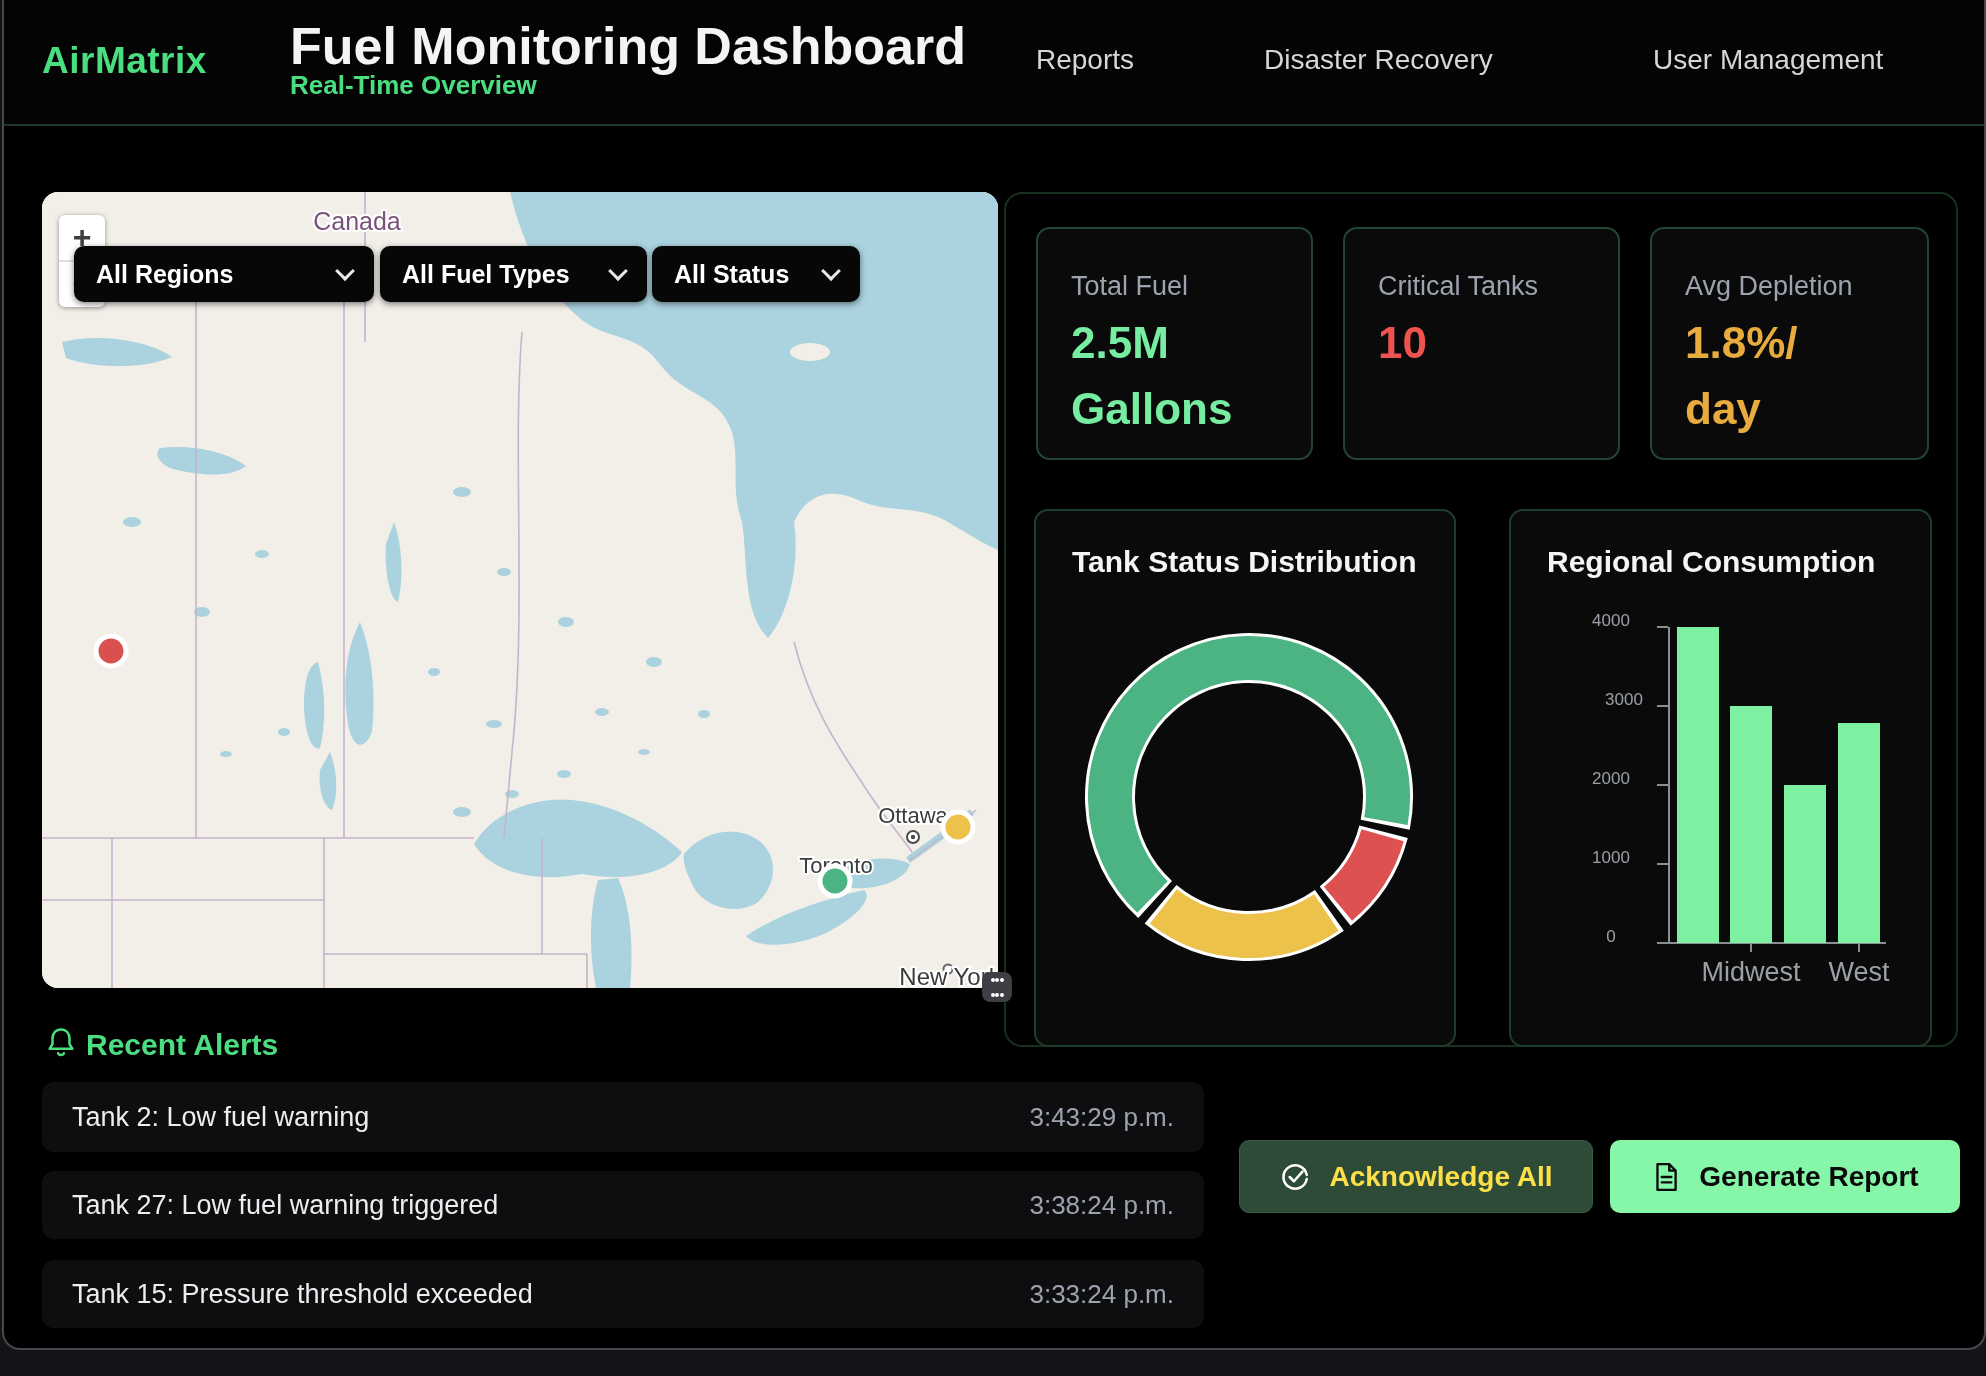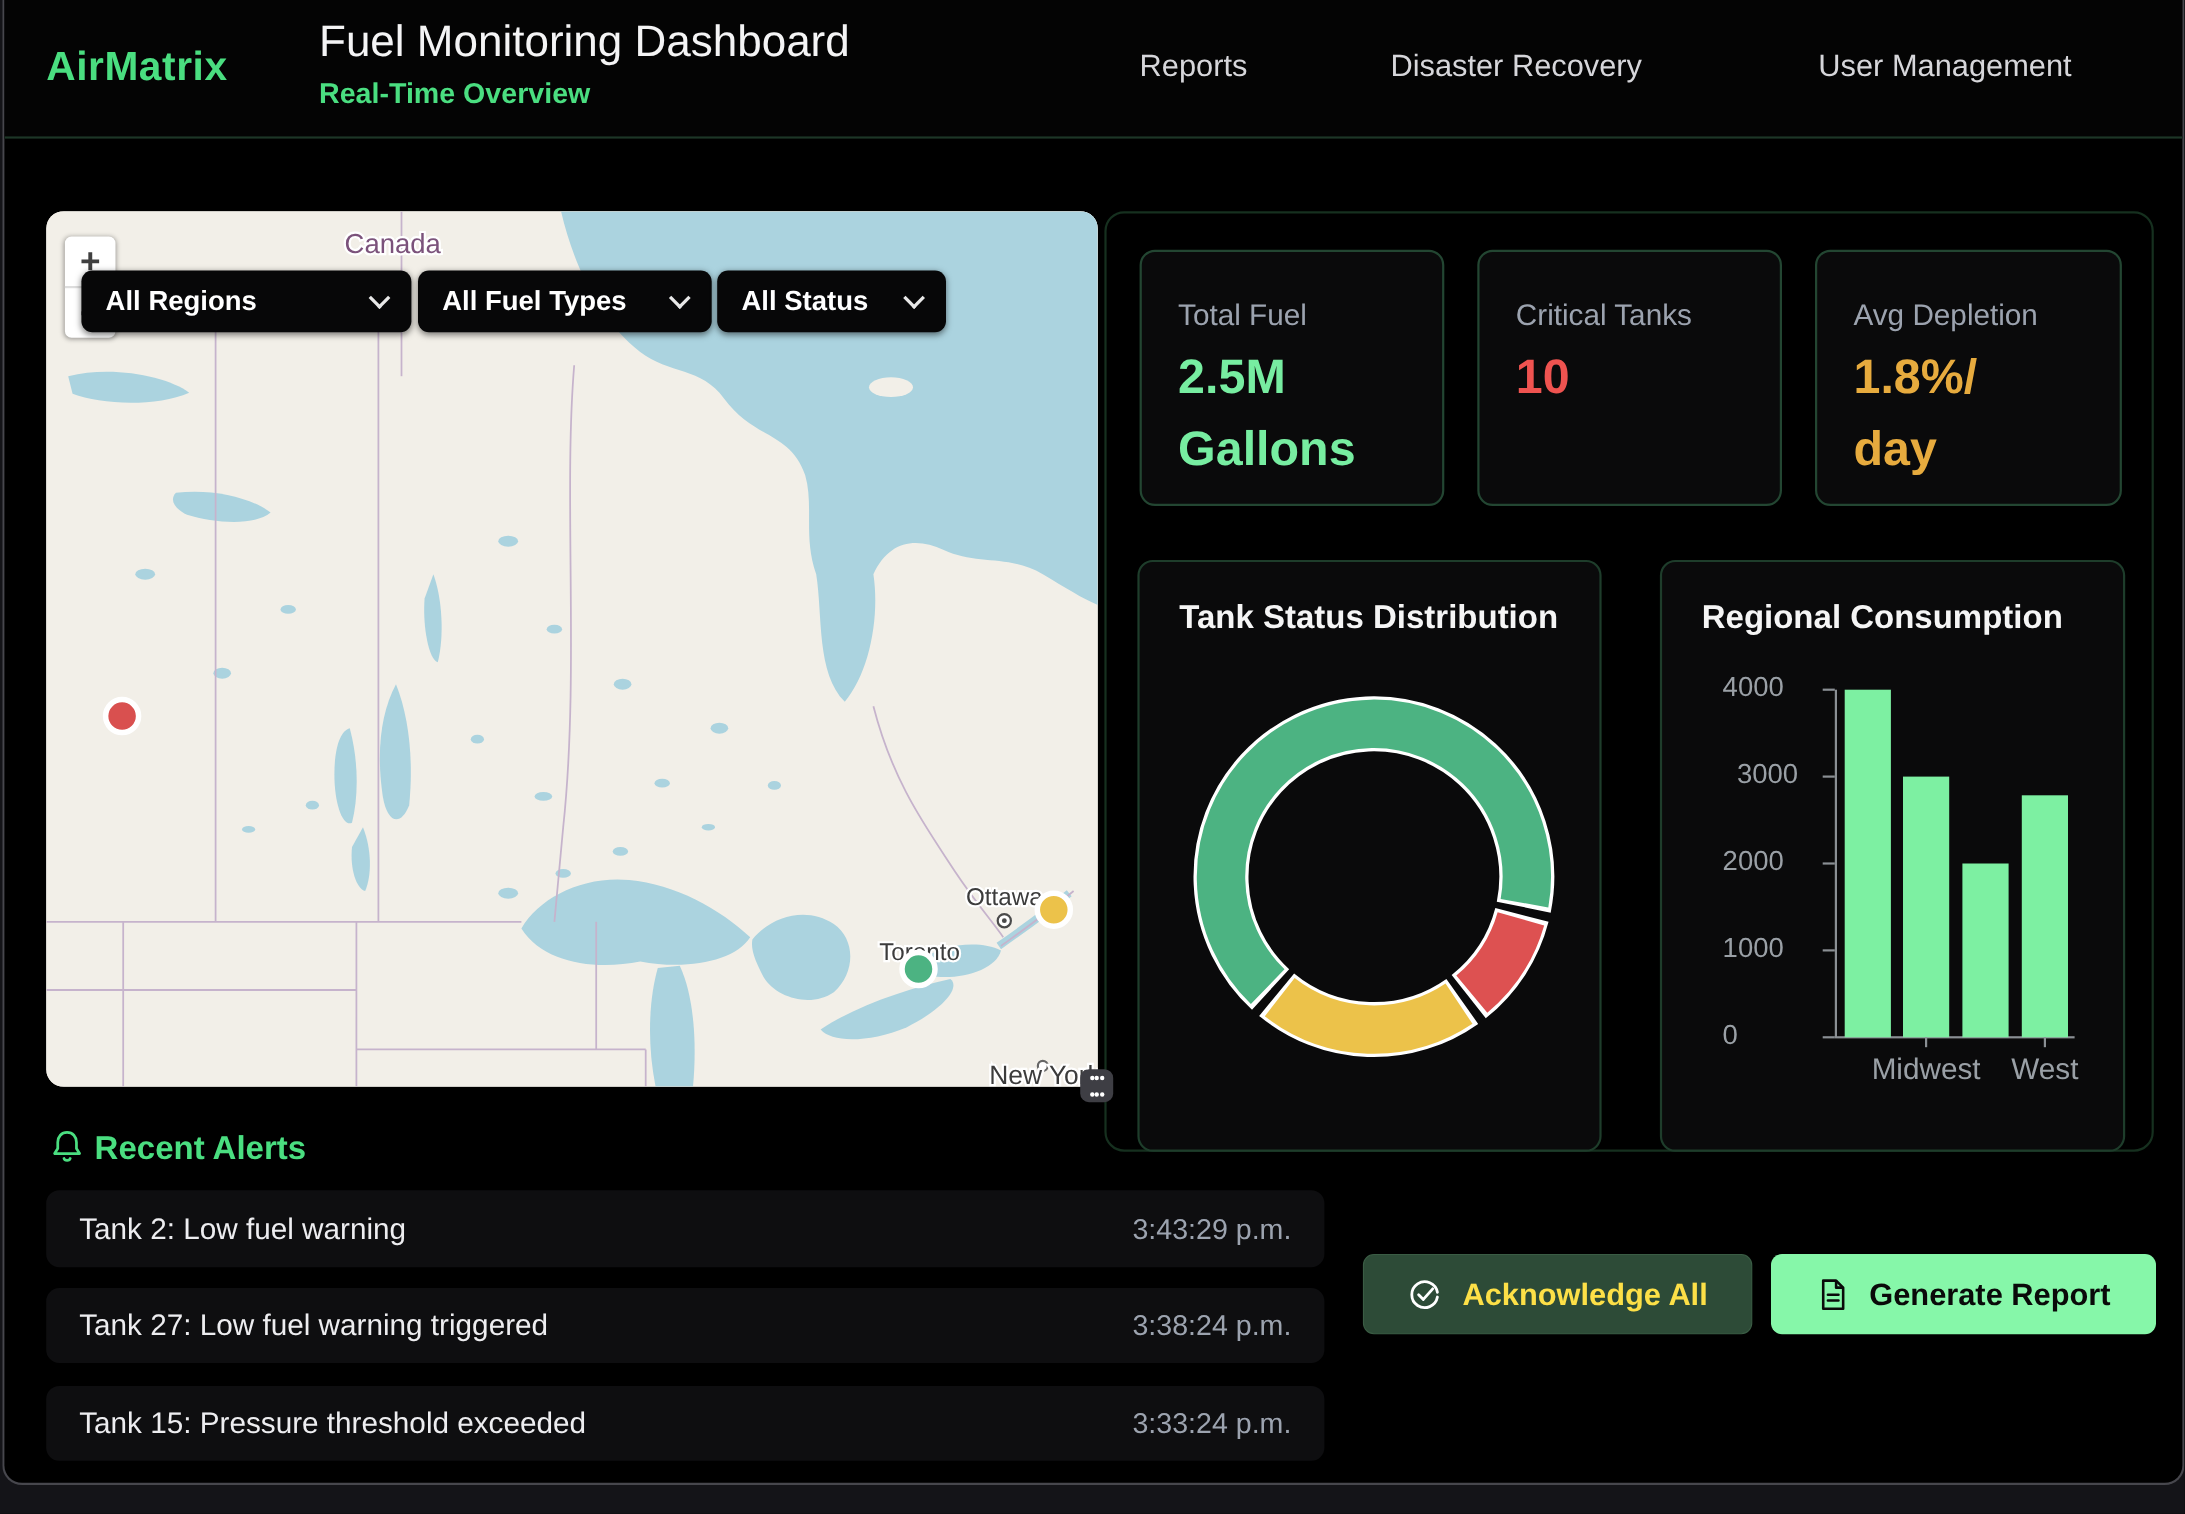--- a/index.html
+++ b/index.html
@@ -4,21 +4,21 @@
 <style>
   html,body{margin:0;padding:0;background:#141418;width:1986px;height:1376px;overflow:hidden;
     font-family:"Liberation Sans","DejaVu Sans",sans-serif;}
   .abs{position:absolute;}
   
   #window{position:absolute;left:2px;top:0;width:1980px;height:1348px;background:#000;
     border:2px solid #47474d;border-top:none;border-radius:0 0 18px 18px;overflow:hidden;}
   
   #header{position:absolute;left:0;top:0;width:100%;height:124px;background:#040404;border-bottom:2px solid #1d3627;}
   #brand{left:38px;top:40px;font-size:37px;font-weight:bold;color:#4ade80;letter-spacing:.5px;}
-  #title{left:286px;top:16px;font-size:40px;font-weight:normal;color:#f4f4f5;}
+  #title{left:286px;top:16px;font-size:52px;font-weight:bold;color:#f4f4f5;}
   #subtitle{left:286px;top:70px;font-size:26px;font-weight:bold;color:#4ade80;}
   .nav-item{top:44px;font-size:28px;color:#d6d6da;cursor:pointer;}
   
   #map-panel{left:38px;top:192px;width:956px;height:796px;border-radius:16px;overflow:hidden;background:#f2efe8;}
   #zoom-control{left:17px;top:23px;width:46px;height:92px;background:#fff;border-radius:6px;z-index:3;
     box-shadow:0 1px 5px rgba(0,0,0,.4);}
   .zoom-btn{width:46px;height:45px;display:flex;align-items:center;justify-content:center;
     font-size:32px;font-weight:bold;color:#3f3f3f;cursor:pointer;}
   #zoom-control .divider{height:2px;background:#ddd;}
   .filter{position:absolute;top:54px;height:56px;background:#070708;border-radius:10px;z-index:4;
@@ -33,21 +33,21 @@
   
   #right-panel{left:1000px;top:192px;width:954px;height:855px;border:2px solid #16301f;border-radius:18px;box-sizing:border-box;}
   .stat-card{top:227px;height:233px;width:277px;background:#0a0a0b;border:2px solid #234632;border-radius:14px;
     box-sizing:border-box;padding:42px 30px 0 33px;}
   .stat-label{font-size:27px;color:#9ca3af;}
   .stat-value{font-size:44px;font-weight:bold;line-height:1.5;margin-top:8px;}
   .chart-card{top:509px;height:538px;background:#0a0a0b;border:2px solid #1e3d2b;border-radius:14px;box-sizing:border-box;}
   .chart-title{position:absolute;left:36px;top:34px;font-size:30px;font-weight:bold;color:#f5f5f5;}
   #donut-svg{position:absolute;left:43px;top:116px;}
   #bar-plot{position:absolute;left:0;top:0;width:423px;height:538px;}
-  .bar-ytick-label{position:absolute;width:90px;text-align:left;color:#9aa0a6;font-size:25px;}
+  .bar-ytick-label{position:absolute;width:90px;text-align:center;color:#9aa0a6;font-size:17px;}
   .bar-xlabel{position:absolute;text-align:center;color:#9aa0a6;font-size:27px;}
   .bar-tick,.bar-axis{position:absolute;background:#8a8f94;}
   .bar-rect{position:absolute;}
   
   #alerts-heading{left:82px;top:1028px;font-size:30px;font-weight:bold;color:#4ade80;}
   #bell{left:42px;top:1026px;}
   .alert-row{left:38px;width:1162px;background:#0e0e10;border-radius:12px;display:flex;align-items:center;
     justify-content:space-between;padding:0 30px;box-sizing:border-box;cursor:pointer;}
   .alert-text{font-size:27px;color:#ededf0;}
   .alert-time{font-size:26px;color:#9ca3af;}

